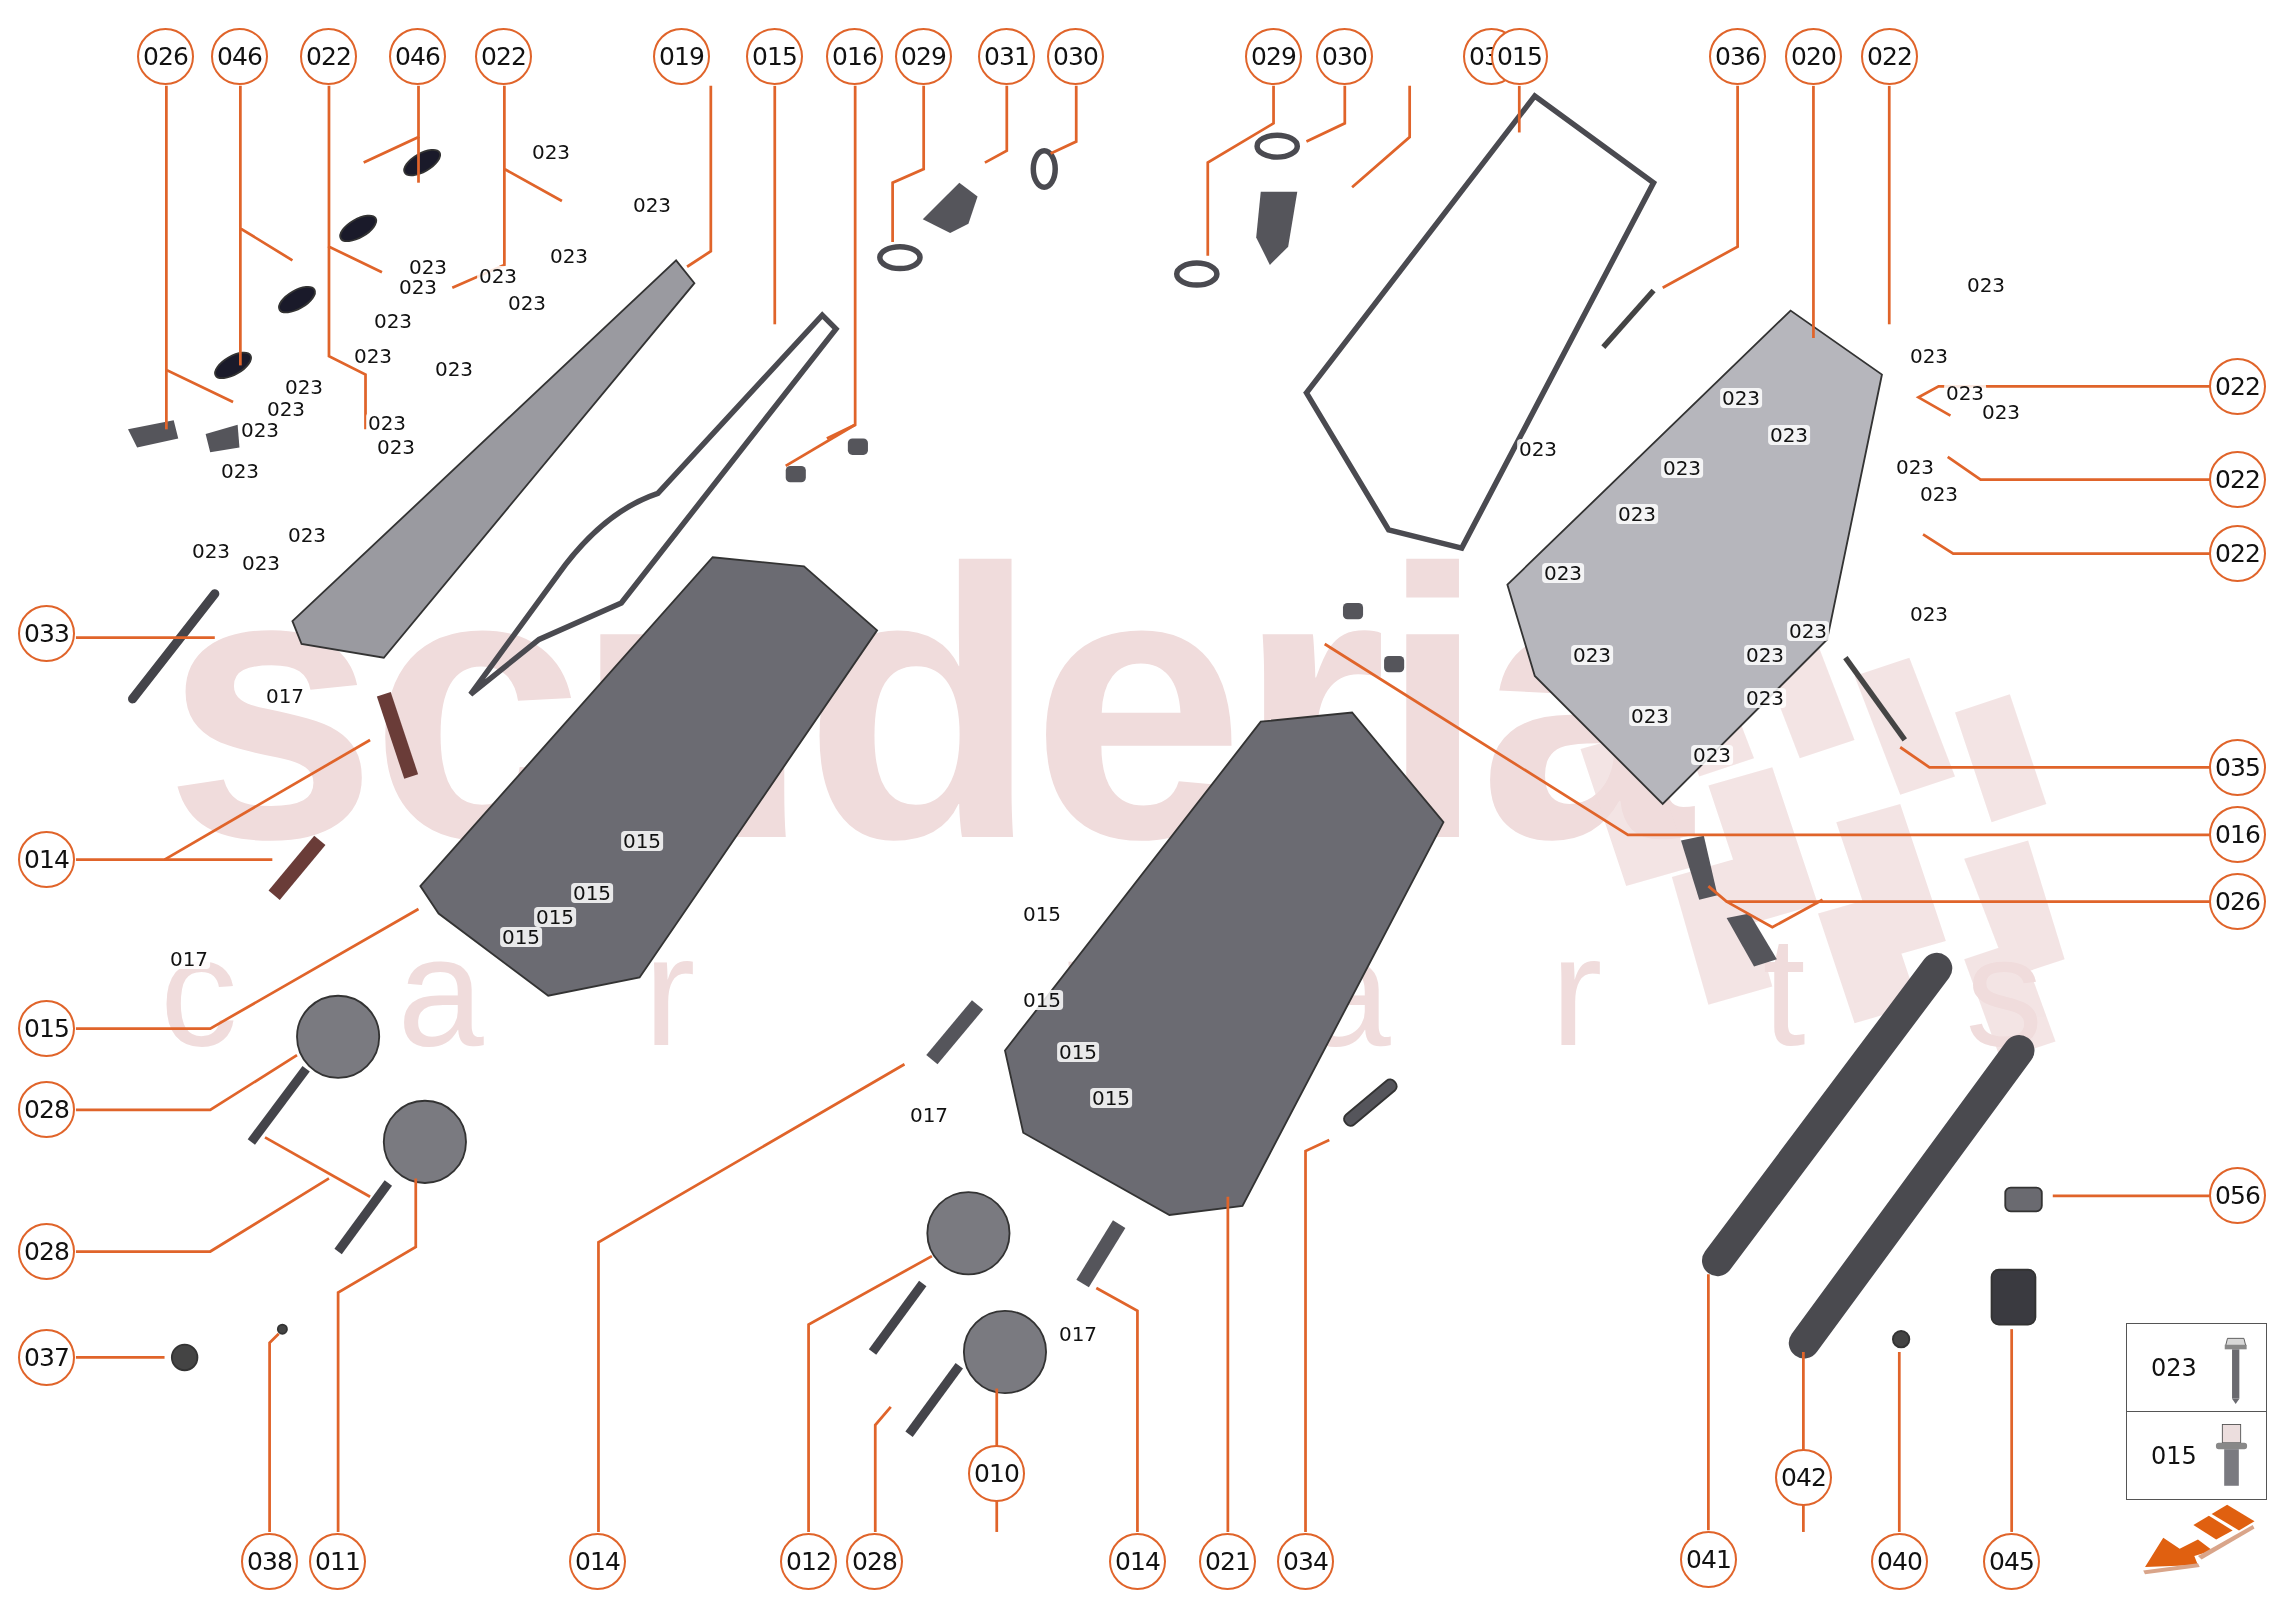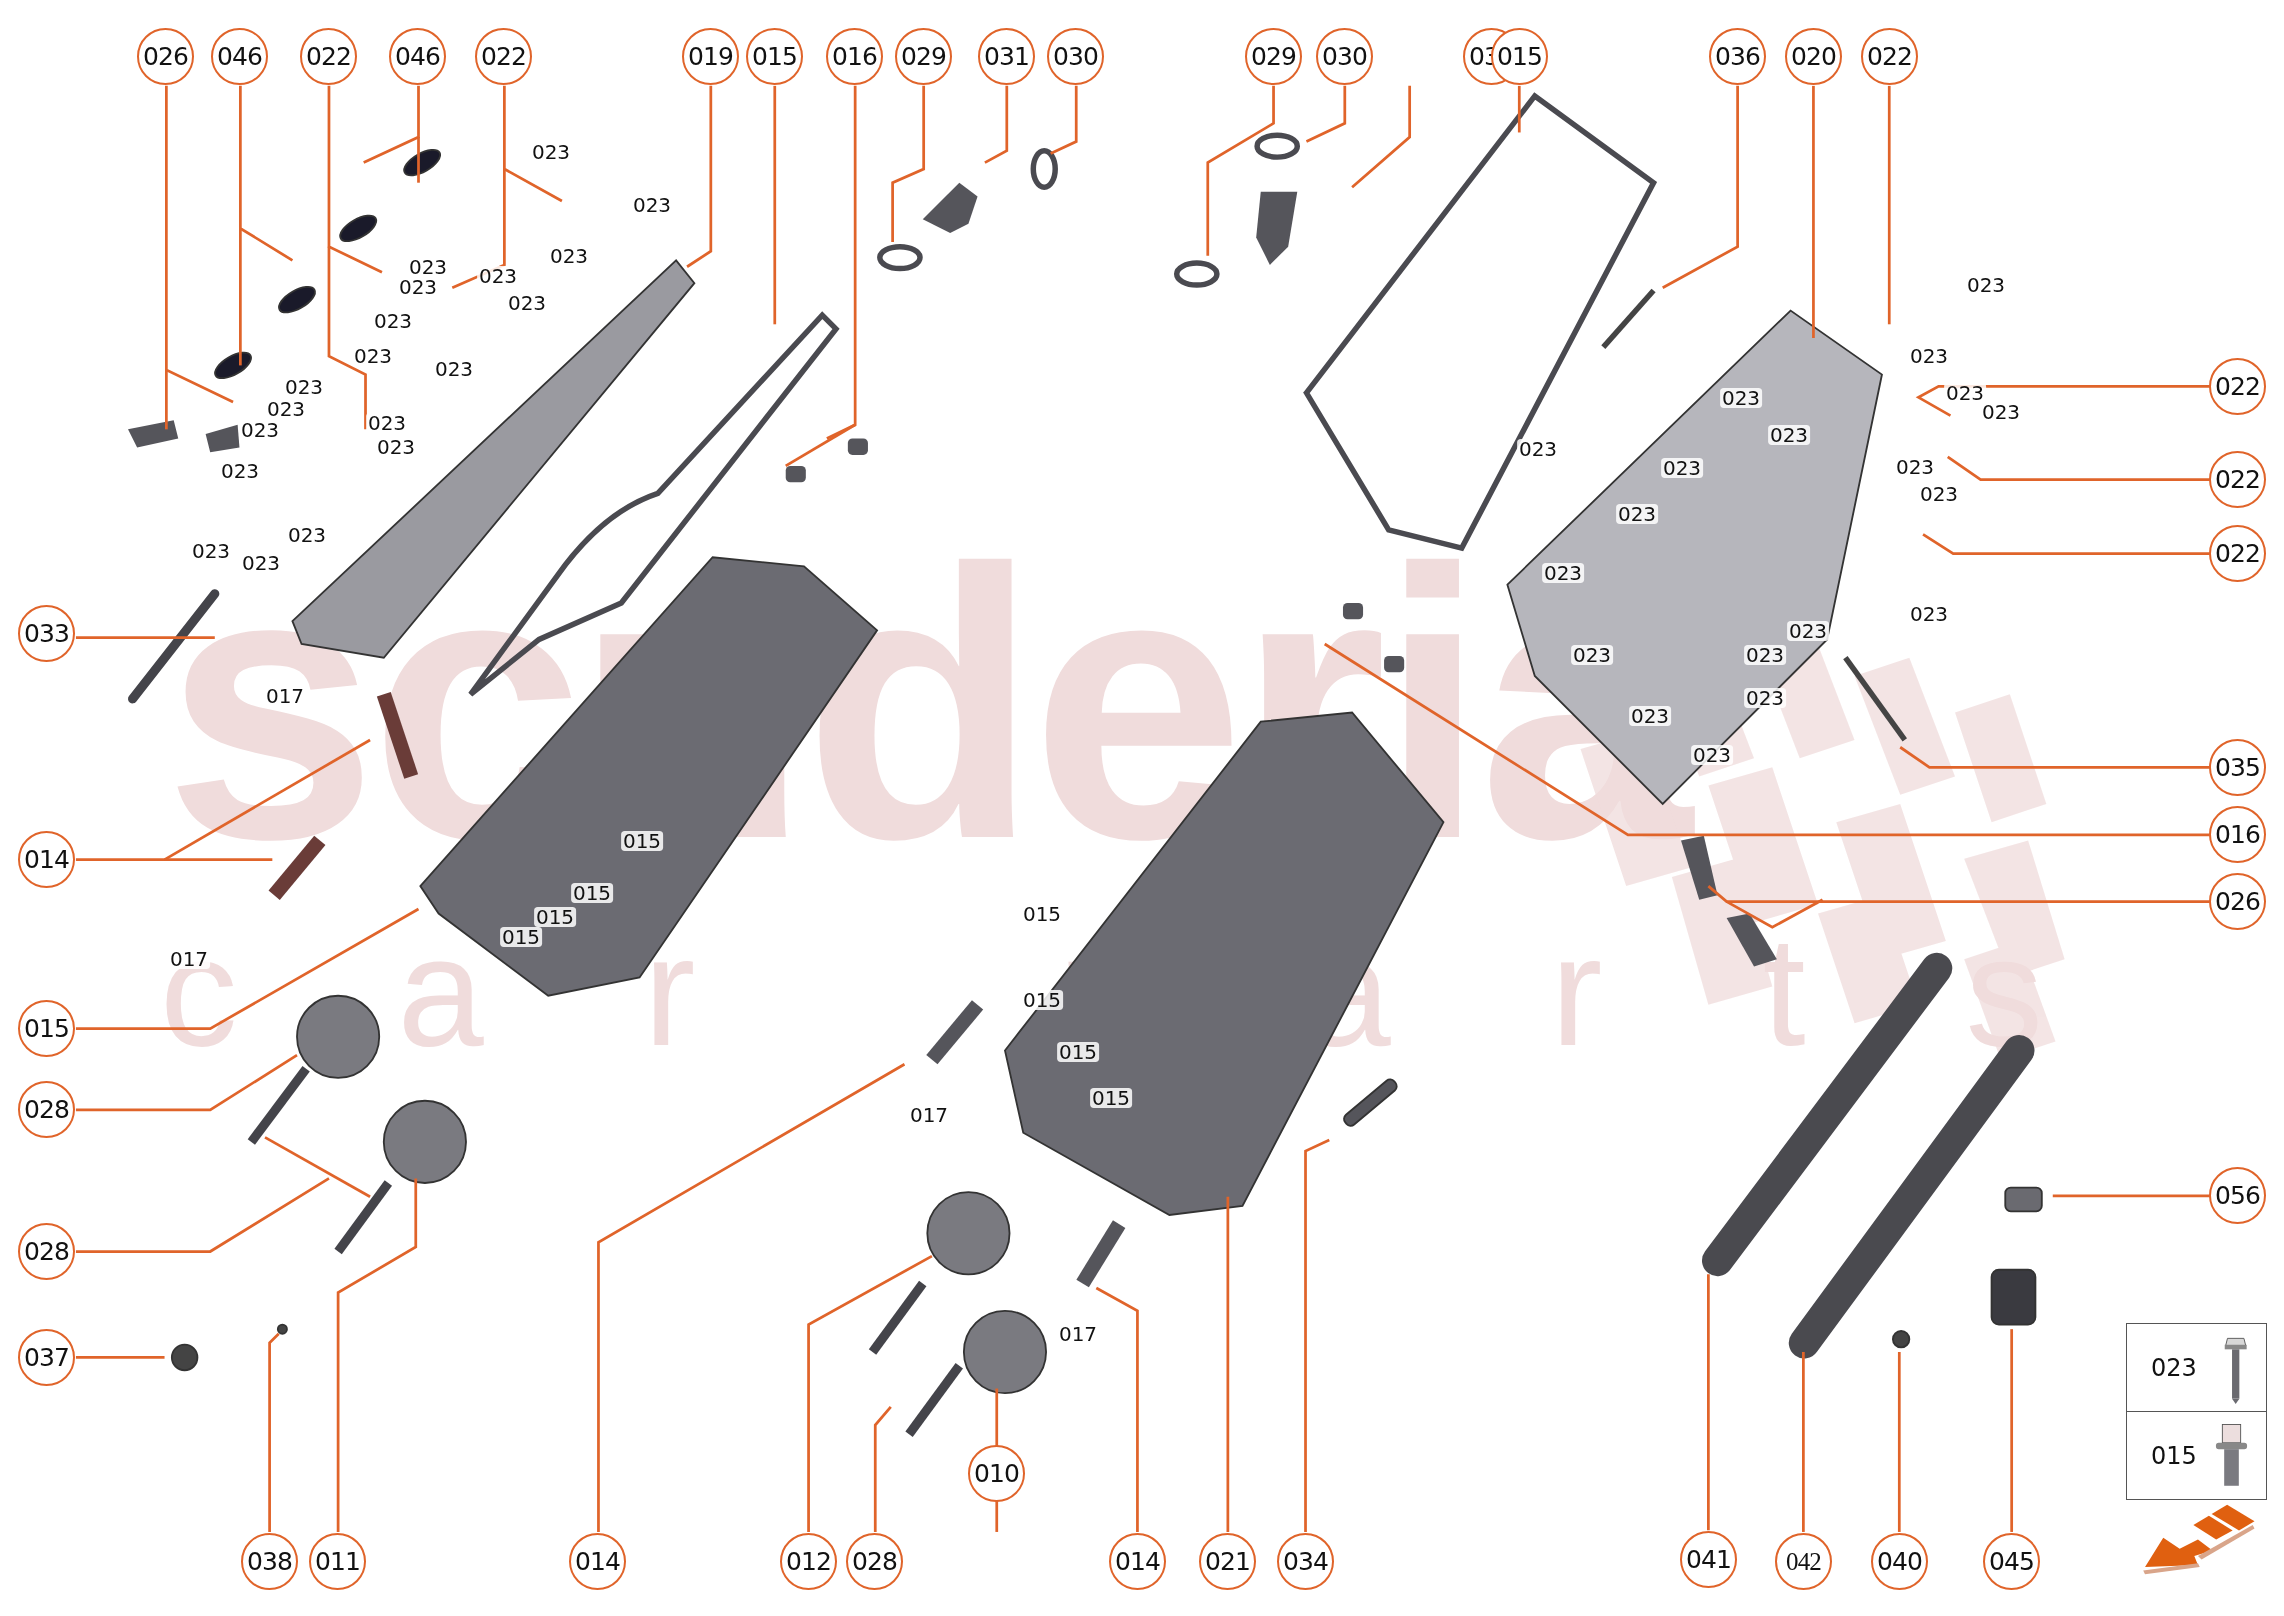--- a/index.html
+++ b/index.html
@@ -173,21 +173,21 @@
       <polyline points="2202,1677 2202,1455"></polyline>
     </g>
   </svg>
 
   <div id="callouts-top">
       <div class="callout" style="left: 166px; top: 57px;">026</div>
       <div class="callout" style="left: 240px; top: 57px;">046</div>
       <div class="callout" style="left: 329px; top: 57px;">022</div>
       <div class="callout" style="left: 418px; top: 57px;">046</div>
       <div class="callout" style="left: 504px; top: 57px;">022</div>
-      <div class="callout" style="left: 711px; top: 57px;">019</div>
+      <div class="callout" style="left: 682px; top: 57px;">019</div>
       <div class="callout" style="left: 775px; top: 57px;">015</div>
       <div class="callout" style="left: 855px; top: 57px;">016</div>
       <div class="callout" style="left: 924px; top: 57px;">029</div>
       <div class="callout" style="left: 1007px; top: 57px;">031</div>
       <div class="callout" style="left: 1076px; top: 57px;">030</div>
       <div class="callout" style="left: 1274px; top: 57px;">029</div>
       <div class="callout" style="left: 1345px; top: 57px;">030</div>
       <div class="callout" style="left: 1492px; top: 57px;">032</div>
       <div class="callout" style="left: 1520px; top: 57px;">015</div>
       <div class="callout" style="left: 1738px; top: 57px;">036</div>
@@ -206,21 +206,21 @@
       <div class="callout" style="left: 270px; top: 1562px;">038</div>
       <div class="callout" style="left: 338px; top: 1562px; text-align: center;">011</div>
       <div class="callout" style="left: 598px; top: 1562px;">014</div>
       <div class="callout" style="left: 809px; top: 1562px;">012</div>
       <div class="callout" style="left: 875px; top: 1562px;">028</div>
       <div class="callout" style="left: 997px; top: 1474px;">010</div>
       <div class="callout" style="left: 1138px; top: 1562px;">014</div>
       <div class="callout" style="left: 1228px; top: 1562px;">021</div>
       <div class="callout" style="left: 1306px; top: 1562px;">034</div>
       <div class="callout" style="left: 1709px; top: 1560px;">041</div>
-      <div class="callout" style="left: 1804px; top: 1562px; font-family: Liberation Serif, serif;">042</div>
+      <div class="callout" style="left: 1804px; top: 1478px;">042</div>
       <div class="callout" style="left: 1900px; top: 1562px;">040</div>
       <div class="callout" style="left: 2012px; top: 1562px;">045</div>
     </div>
   <div id="callouts-right">
       <div class="callout" style="left: 2238px; top: 387px;">022</div>
       <div class="callout" style="left: 2238px; top: 480px;">022</div>
       <div class="callout" style="left: 2238px; top: 554px;">022</div>
       <div class="callout" style="left: 2238px; top: 768px;">035</div>
       <div class="callout" style="left: 2238px; top: 835px;">016</div>
       <div class="callout" style="left: 2238px; top: 902px;">026</div>

